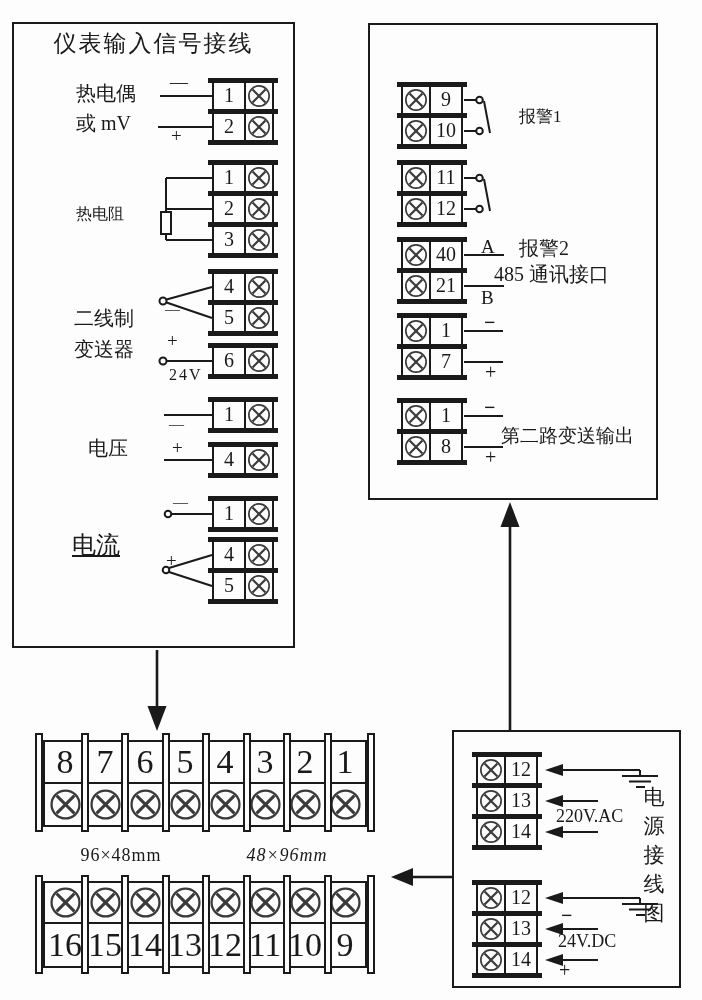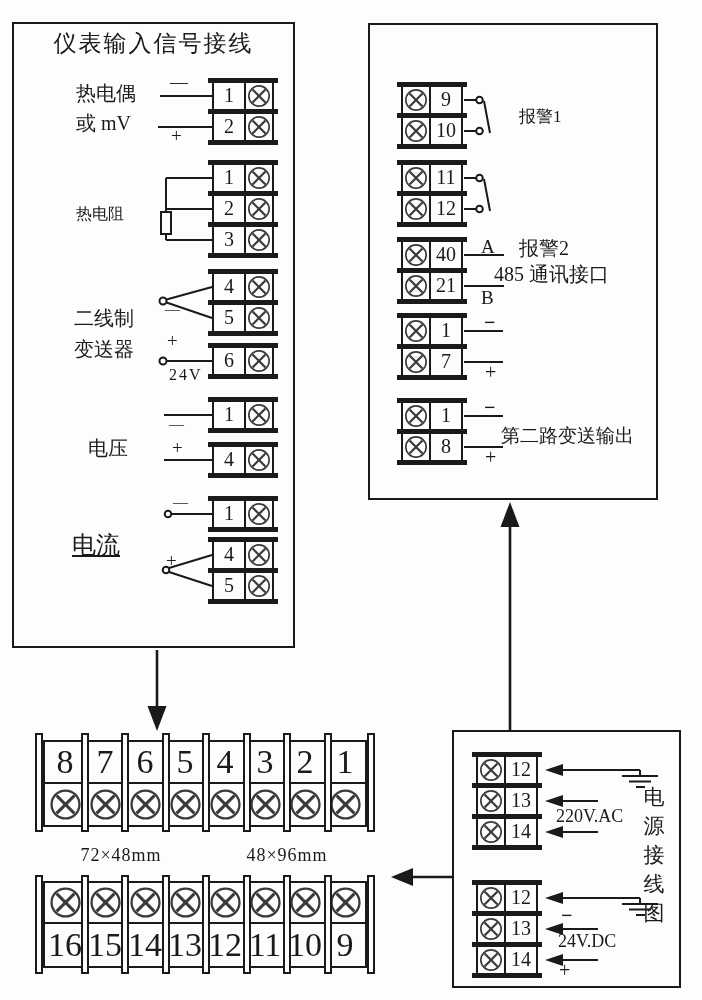--- a/index.html
+++ b/index.html
@@ -468,22 +468,22 @@
   <div class="bar" style="left:35px; top:733px;"></div>
   <div class="bar" style="left:80.5px; top:733px;"></div>
   <div class="bar" style="left:121px; top:733px;"></div>
   <div class="bar" style="left:161.5px; top:733px;"></div>
   <div class="bar" style="left:202px; top:733px;"></div>
   <div class="bar" style="left:242.5px; top:733px;"></div>
   <div class="bar" style="left:283px; top:733px;"></div>
   <div class="bar" style="left:323.5px; top:733px;"></div>
   <div class="bar" style="left:367px; top:733px;"></div>
 
-  <div class="lbl ctr" style="left:62px; top:845px; width:118px; font-size:18px; letter-spacing:1px;">72×48mm</div>
-  <div class="lbl ctr" style="left:228px; top:845px; width:118px; font-size:18px; letter-spacing:1px;">48×96mm</div>
+  <div class="lbl ctr" style="left:62px; top:845px; width:118px; font-size:18px; letter-spacing:1px;">96×48mm</div>
+  <div class="lbl ctr" style="left:228px; top:845px; width:118px; font-size:18px; letter-spacing:1px;font-style:italic;">48×96mm</div>
 
   <div class="strip" style="left:43px; top:881px; height:87px;">
     <div class="strow divline" style="height:41px;">
       <div class="scell">
           <svg class="screw-lg" viewBox="-13 -13 26 26">
             <use href="#screw"></use>
           </svg>
         </div>
       <div class="scell">
           <svg class="screw-lg" viewBox="-13 -13 26 26">

